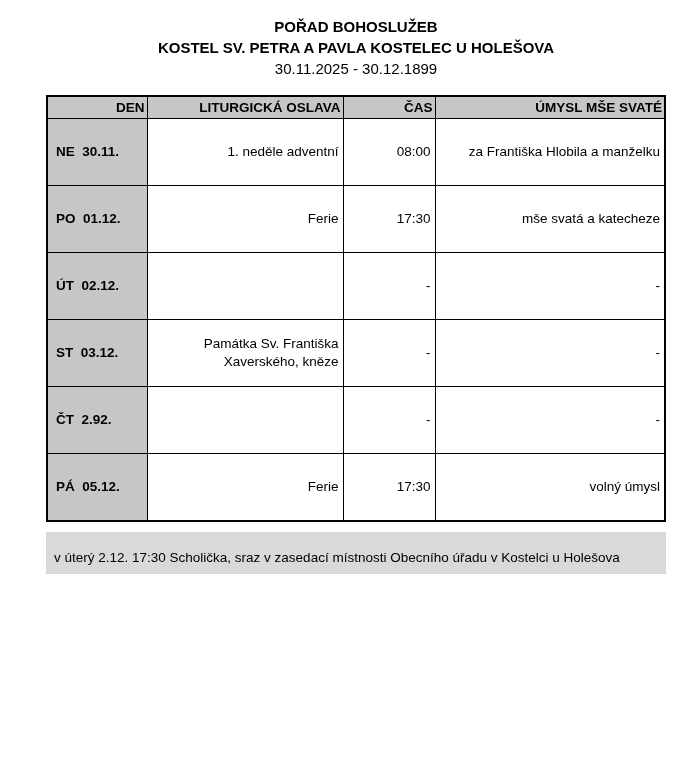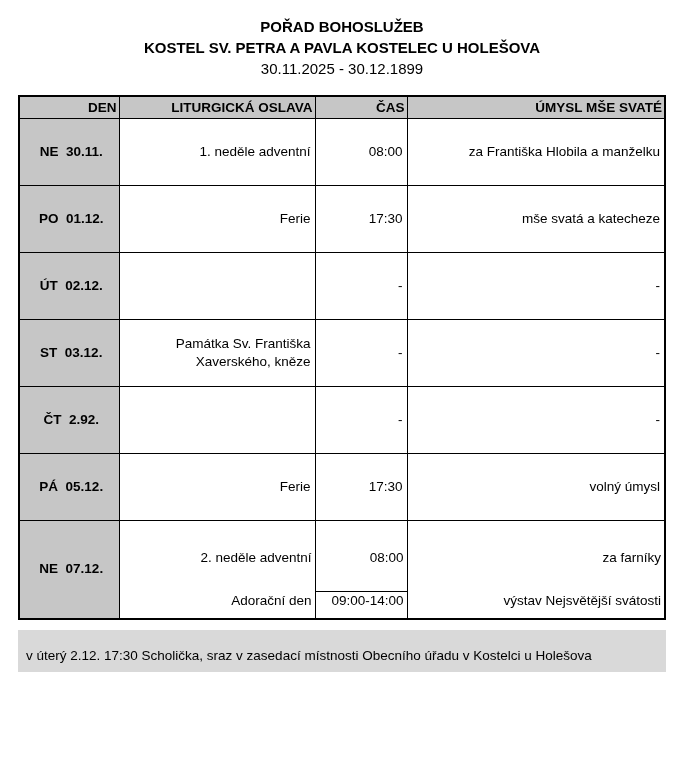--- a/index.html
+++ b/index.html
@@ -3,21 +3,21 @@
 <meta charset="utf-8">
 <style>
   * { margin: 0; padding: 0; box-sizing: border-box; }
   html, body { background: #ffffff; }
   body {
     width: 684px;
     min-height: 768px;
     font-family: "Liberation Sans", sans-serif;
     color: #000;
   }
-  .page { padding: 16px 18px 0 18px; }
+  .page { padding: 16px 18px 0 18px; margin-left: 28px; }
 
   .titles { text-align: center; margin-bottom: 14px; }
   .title-main { font-size: 15px; font-weight: bold; line-height: 1.4; }
   .title-sub  { font-size: 15px; font-weight: normal; line-height: 1.5; }
 
   table.schedule {
     width: 100%;
     border-collapse: collapse;
     border: 2px solid #000;
     table-layout: fixed;
@@ -34,21 +34,21 @@
     font-weight: bold;
     height: 23px;
     padding: 2px 2px;
   }
   tbody tr { height: 67px; }
   tbody td { padding: 2px 4px; line-height: 1.35; }
 
   td.den {
     background: var(--day-bg, #c6c6c6);
     font-weight: bold;
-    text-align: center;
+    text-align: left;
     padding-left: 8px;
     white-space: pre;
   }
 
   tr.tall { height: 98px; }
   tr.tall td.stack-cell { padding: 0; height: 98px; vertical-align: top; }
   .stack {
     display: flex;
     flex-direction: column;
     justify-content: space-between;
@@ -123,39 +123,18 @@
         <td></td>
         <td>-</td>
         <td>-</td>
       </tr>
       <tr>
         <td class="den">PÁ  05.12.</td>
         <td>Ferie</td>
         <td>17:30</td>
         <td>volný úmysl</td>
       </tr>
-      <tr class="tall">
-        <td class="den">NE  07.12.</td>
-        <td class="stack-cell">
-          <div class="stack">
-            <div>2. neděle adventní</div>
-            <div>Adorační den</div>
-          </div>
-        </td>
-        <td class="stack-cell">
-          <div class="stack">
-            <div>08:00</div>
-            <div class="cas-line2">09:00-14:00</div>
-          </div>
-        </td>
-        <td class="stack-cell">
-          <div class="stack">
-            <div>za farníky</div>
-            <div>výstav Nejsvětější svátosti</div>
-          </div>
-        </td>
-      </tr>
     </tbody>
   </table>
 
   <div class="footer-note">v úterý 2.12. 17:30 Scholička, sraz v zasedací místnosti Obecního úřadu v Kostelci u Holešova</div>
 
 </div>
 
 </body></html>

